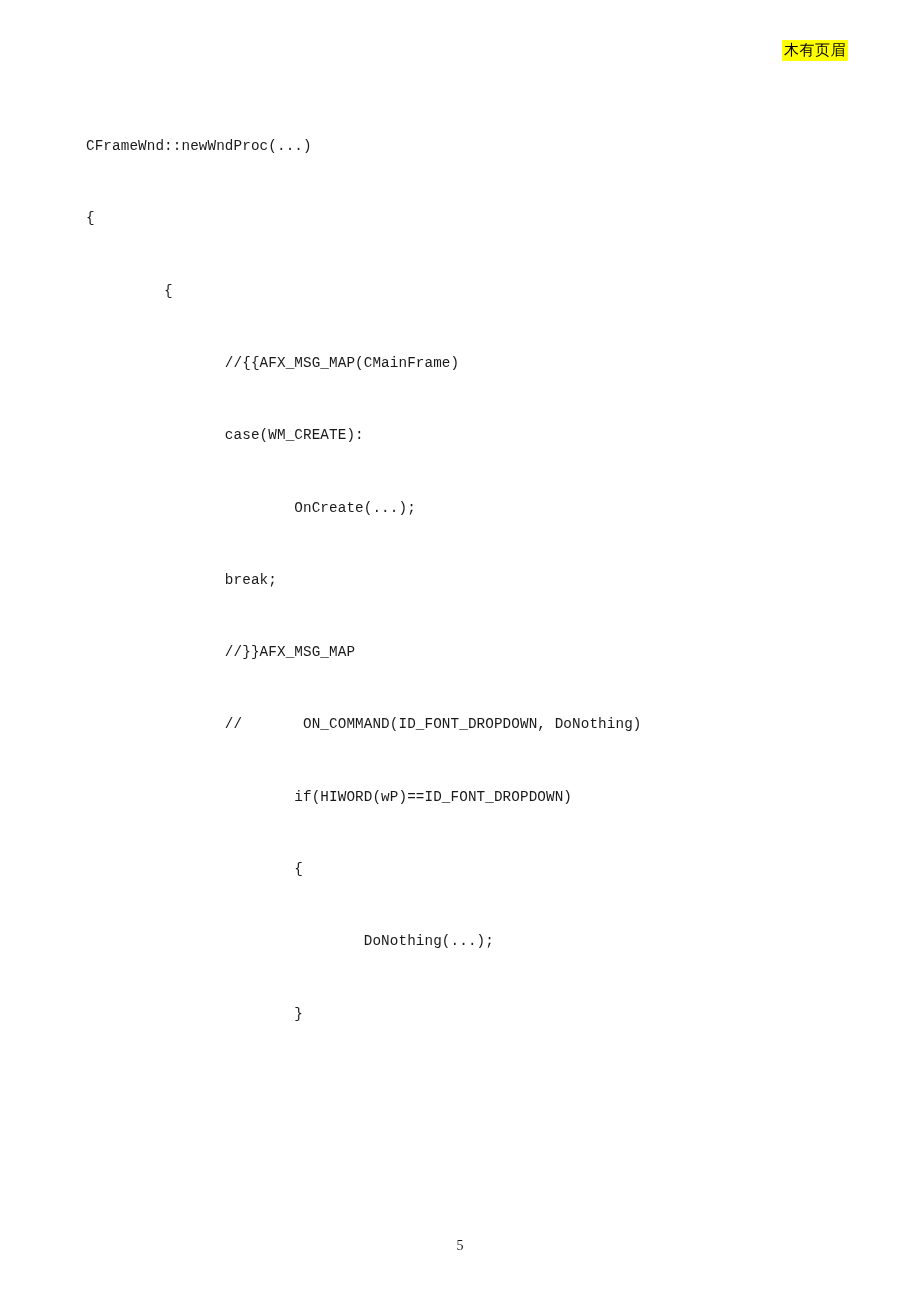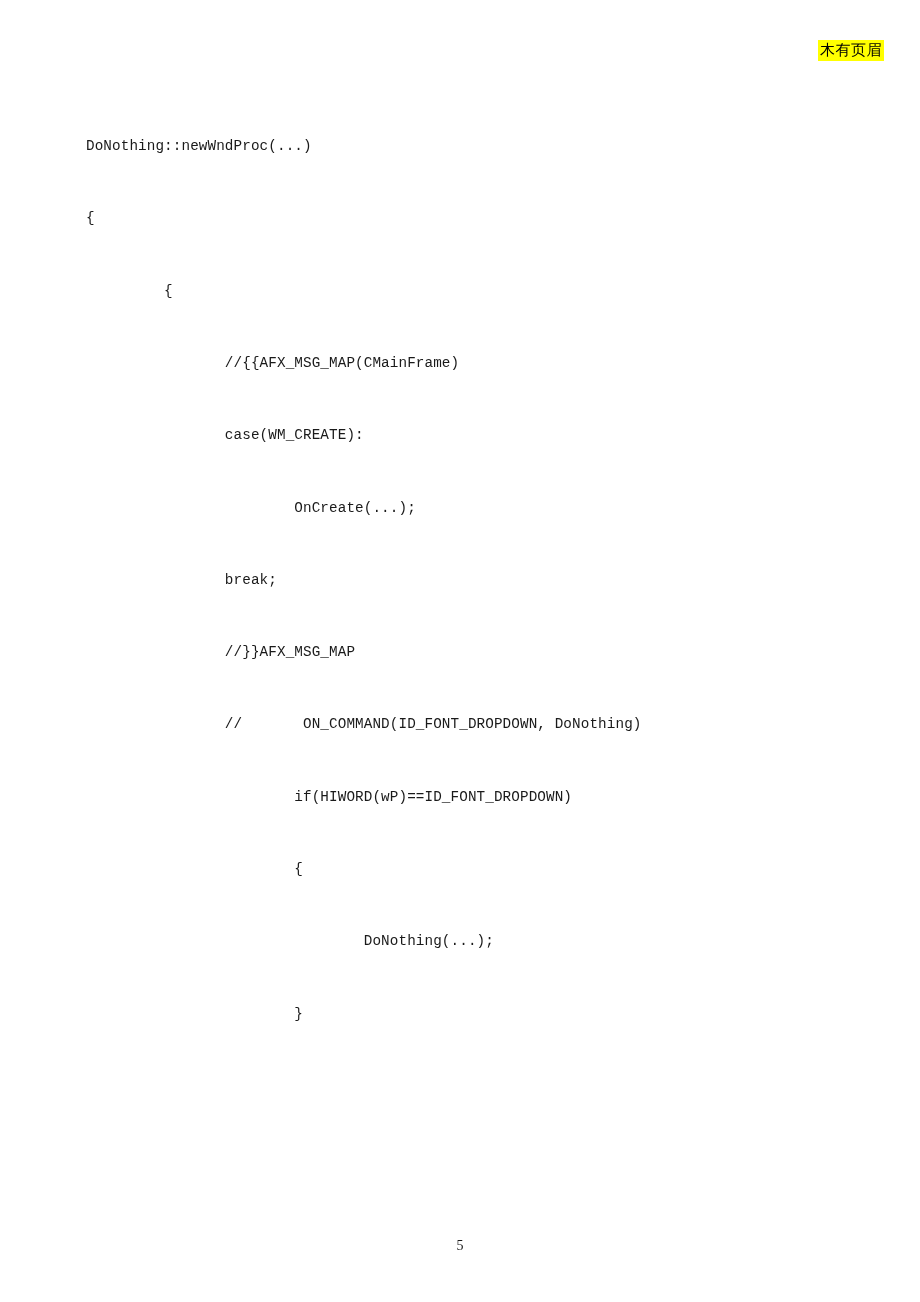--- a/index.html
+++ b/index.html
@@ -23,21 +23,21 @@
   }
 
   
   .header-area {
     position: absolute;
     top: 40px;
     left: 0;
     width: 920px;
     height: 28px;
     text-align: right;
-    padding-right: 36px;
+    padding-right: 72px;
     box-sizing: border-box;
   }
   .header-note {
     display: inline-block;
     background: #ffff00;
     color: #000000;
     font-family: "Liberation Serif", "DejaVu Serif", serif;
     font-size: 15px;
     line-height: 19px;
     padding: 1px 2px;
@@ -85,21 +85,21 @@
 
 <div class="page">
 
   <div class="header-area">
     <span class="header-note">木有页眉</span>
   </div>
 
   <div class="content">
 
     <div class="code-block">
-      <div class="code-line">DoNothing::newWndProc(...)</div>
+      <div class="code-line">CFrameWnd::newWndProc(...)</div>
       <div class="code-line">{</div>
       <div class="code-line">         {</div>
       <div class="code-line">                //{{AFX_MSG_MAP(CMainFrame)</div>
       <div class="code-line">                case(WM_CREATE):</div>
       <div class="code-line">                        OnCreate(...);</div>
       <div class="code-line">                break;</div>
       <div class="code-line">                //}}AFX_MSG_MAP</div>
       <div class="code-line">                //       ON_COMMAND(ID_FONT_DROPDOWN, DoNothing)</div>
       <div class="code-line">                        if(HIWORD(wP)==ID_FONT_DROPDOWN)</div>
       <div class="code-line">                        {</div>

